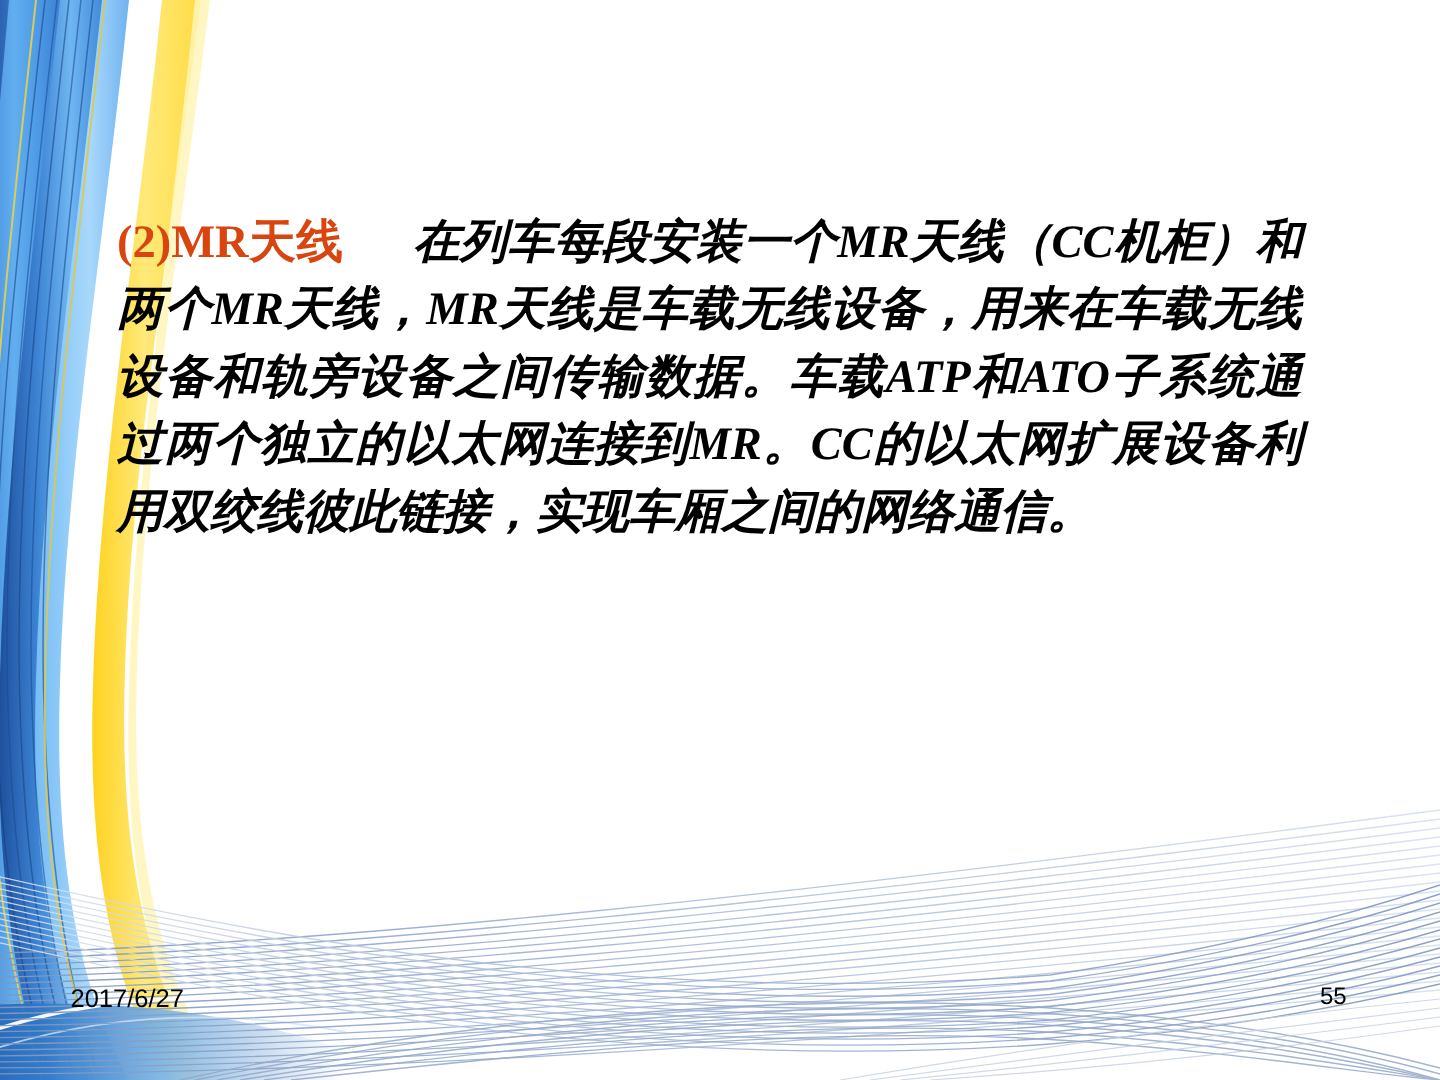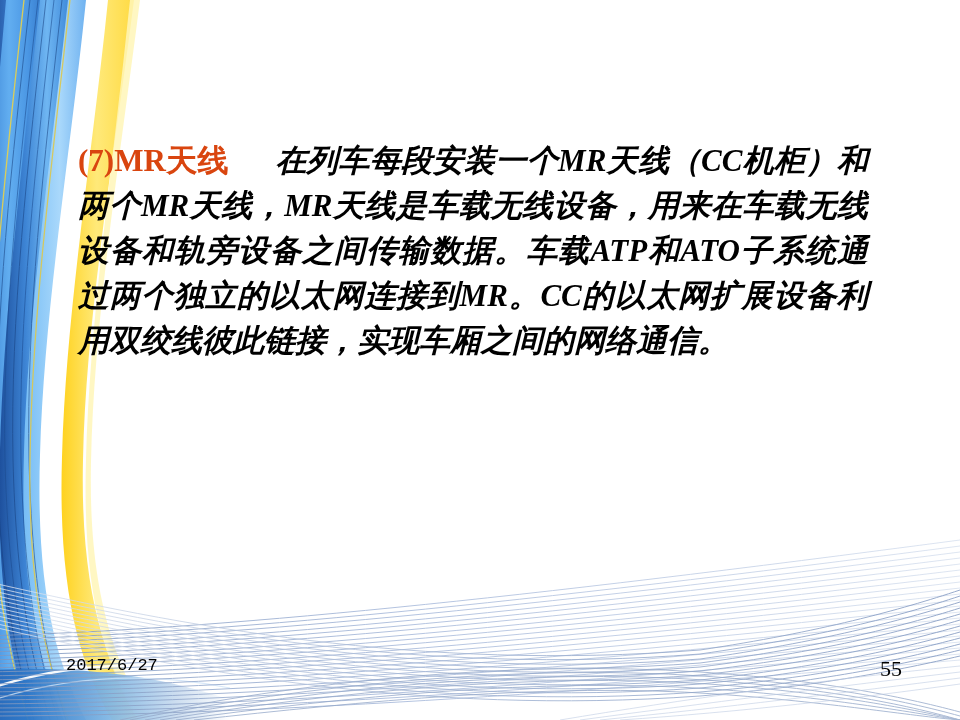--- a/index.html
+++ b/index.html
@@ -60,33 +60,32 @@
   #body-text .body-run {
     font-weight: bold;
     font-style: italic;
   }
 
   
   #footer-date {
     position: absolute;
     left: 47px;
     top: 656px;
-    font-family: Liberation Mono, monospace;
+    font-family: Liberation Sans, sans-serif;
     font-size: 17px;
     color: #000000;
     letter-spacing: 0px;
     white-space: nowrap;
-    margin-left: 19px;
   }
   #footer-page-number {
     position: absolute;
     left: 880px;
     top: 656px;
-    font-family: Liberation Serif, serif;
-    font-size: 22px;
+    font-family: Liberation Sans, sans-serif;
+    font-size: 16px;
     color: #000000;
     white-space: nowrap;
   }
 </style>
 </head>
 <body>
 
 <div id="slide">
 
   <div id="ribbon-decoration">
@@ -238,20 +237,20 @@
       <g fill="none" stroke="#c3cfe4" stroke-width="0.8" opacity="0.8">
         <path d="M 560,200 C 680,180 820,160 960,146"></path>
         <path d="M 580,200 C 700,184 840,166 960,152"></path>
         <path d="M 600,200 C 720,188 850,172 960,158"></path>
         <path d="M 620,200 C 740,192 860,178 960,164"></path>
       </g>
     </svg>
   </div>
 
   <div id="body-text">
-    <span class="heading-accent">(7)MR天线</span><span class="lead-gap"></span><span class="body-run">在列车每段安装一个MR天线（CC机柜）和两个MR天线，MR天线是车载无线设备，用来在车载无线设备和轨旁设备之间传输数据。车载ATP和ATO子系统通过两个独立的以太网连接到MR。CC的以太网扩展设备利用双绞线彼此链接，实现车厢之间的网络通信。</span>
+    <span class="heading-accent">(2)MR天线</span><span class="lead-gap"></span><span class="body-run">在列车每段安装一个MR天线（CC机柜）和两个MR天线，MR天线是车载无线设备，用来在车载无线设备和轨旁设备之间传输数据。车载ATP和ATO子系统通过两个独立的以太网连接到MR。CC的以太网扩展设备利用双绞线彼此链接，实现车厢之间的网络通信。</span>
   </div>
 
   <div id="footer-date">2017/6/27</div>
 
   <div id="footer-page-number">55</div>
 
 </div>
 
 </body></html>

